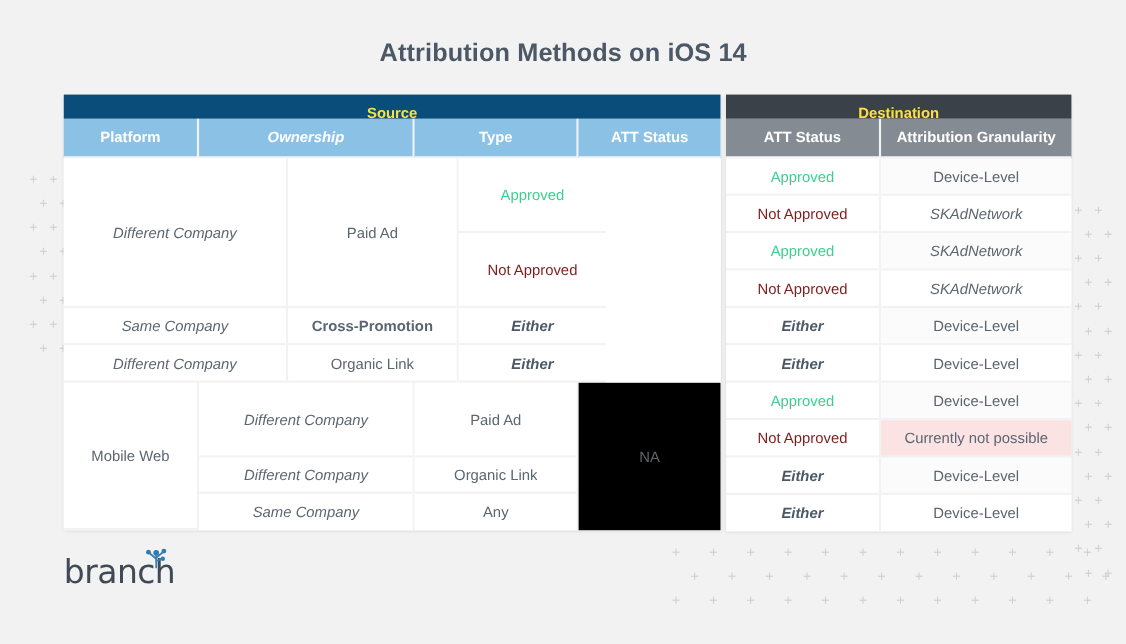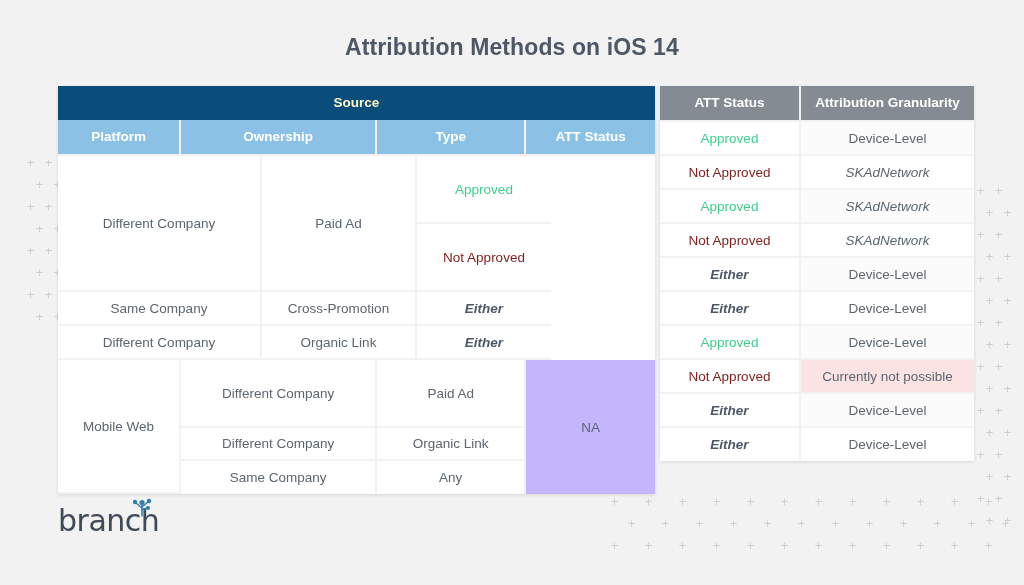--- a/index.html
+++ b/index.html
@@ -60,24 +60,24 @@
   }
   .side {
     display: flex;
     flex-direction: column;
     box-shadow: 0 1px 3px rgba(0,0,0,0.12);
   }
   .side-source { width: 597px; }
   .side-dest   { width: 314px; margin-left: 5px; }
 
   .group-header {
-    height: 34px;
+    height: 22px;
     line-height: 33px;
     text-align: center;
-    color: #fef9c3;
+    color: #fde047;
     font-size: 13.5px;
     font-weight: bold;
   }
   .gh-source { background: #0a4d7a; }
   .gh-dest   { background: #3b4149; }
 
   .sub-header { display: flex; height: 36px; }
   .sub-header .cell {
     line-height: 36px;
     text-align: center;
@@ -104,28 +104,28 @@
     color: #5b6670;
     background: #ffffff;
     border-right: 2px solid #f2f2f2;
     border-bottom: 2px solid #f2f2f2;
   }
   .cell:last-child { border-right: none; }
   .row:last-child .cell { border-bottom: none; }
 
   
   .c-platform  { width: 128px; }
-  .c-ownership { width: 204px; }
+  .c-ownership { width: 204px; font-style: italic; }
   .c-type      { width: 155px; }
   .c-att       { width: 134px; }
   
   .c-datt      { width: 141px; }
   .c-gran      { width: 173px; }
 
-  .tint { background: #c4b5fd; }
+  .tint { background: #000000; }
   .shade-alt { background: #fbfbfb; }
 
   .val-approved    { color: #3ecf8e; }
   .val-notapproved { color: #7f1d1d; }
   .val-either      { color: #4c5866; font-weight: bold; font-style: italic; }
   .val-italic      { font-style: italic; color: #5b6670; }
   .val-warn        { background: #fbe3e4; color: #5b6670; }
 
   
   .src-grid { display: flex; background: #ffffff; }
@@ -274,21 +274,21 @@
     <div class="body-rows">
 
       <div class="src-grid" style="height:204px;">
         <div class="col c-ownership">
           <div class="cell" style="height:136px;">Different Company</div>
           <div class="cell" style="height:34px;">Same Company</div>
           <div class="cell" style="height:34px;">Different Company</div>
         </div>
         <div class="col c-type">
           <div class="cell" style="height:136px;">Paid Ad</div>
-          <div class="cell" style="height:34px;">Cross-Promotion</div>
+          <div class="cell" style="height:34px;font-weight:bold;">Cross-Promotion</div>
           <div class="cell" style="height:34px;">Organic Link</div>
         </div>
         <div class="col c-att">
           <div class="cell val-approved" style="height:68px;">Approved</div>
           <div class="cell val-notapproved" style="height:68px;">Not Approved</div>
           <div class="cell val-either" style="height:34px;">Either</div>
           <div class="cell val-either" style="height:34px;">Either</div>
         </div>
       </div>
 
@@ -307,20 +307,21 @@
           <div class="cell" style="height:33px;border-bottom:none;">Any</div>
         </div>
         <div class="col c-att">
           <div class="cell tint" style="height:134px;border-bottom:none;">NA</div>
         </div>
       </div>
     </div>
   </div>
 
   <div class="side side-dest">
+    <div class="group-header gh-dest">Destination</div>
 
     <div class="sub-header sh-dest">
       <div class="cell c-datt">ATT Status</div>
       <div class="cell c-gran">Attribution Granularity</div>
     </div>
 
     <div class="body-rows" id="dest-body">
         <div class="row" style="height: 34px;">
           <div class="cell c-datt val-approved">Approved</div>
           <div class="cell c-gran shade-alt">Device-Level</div>

